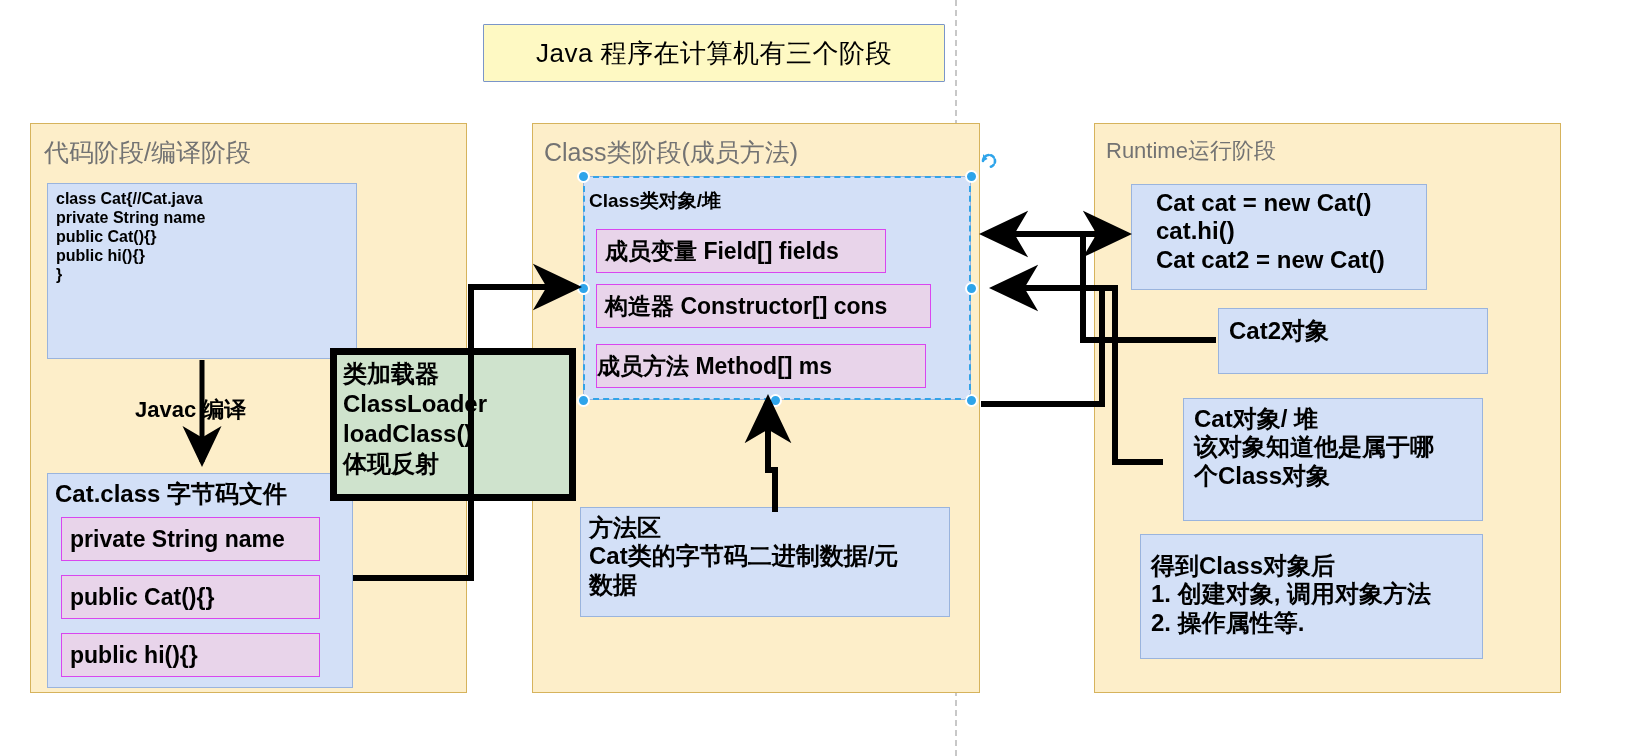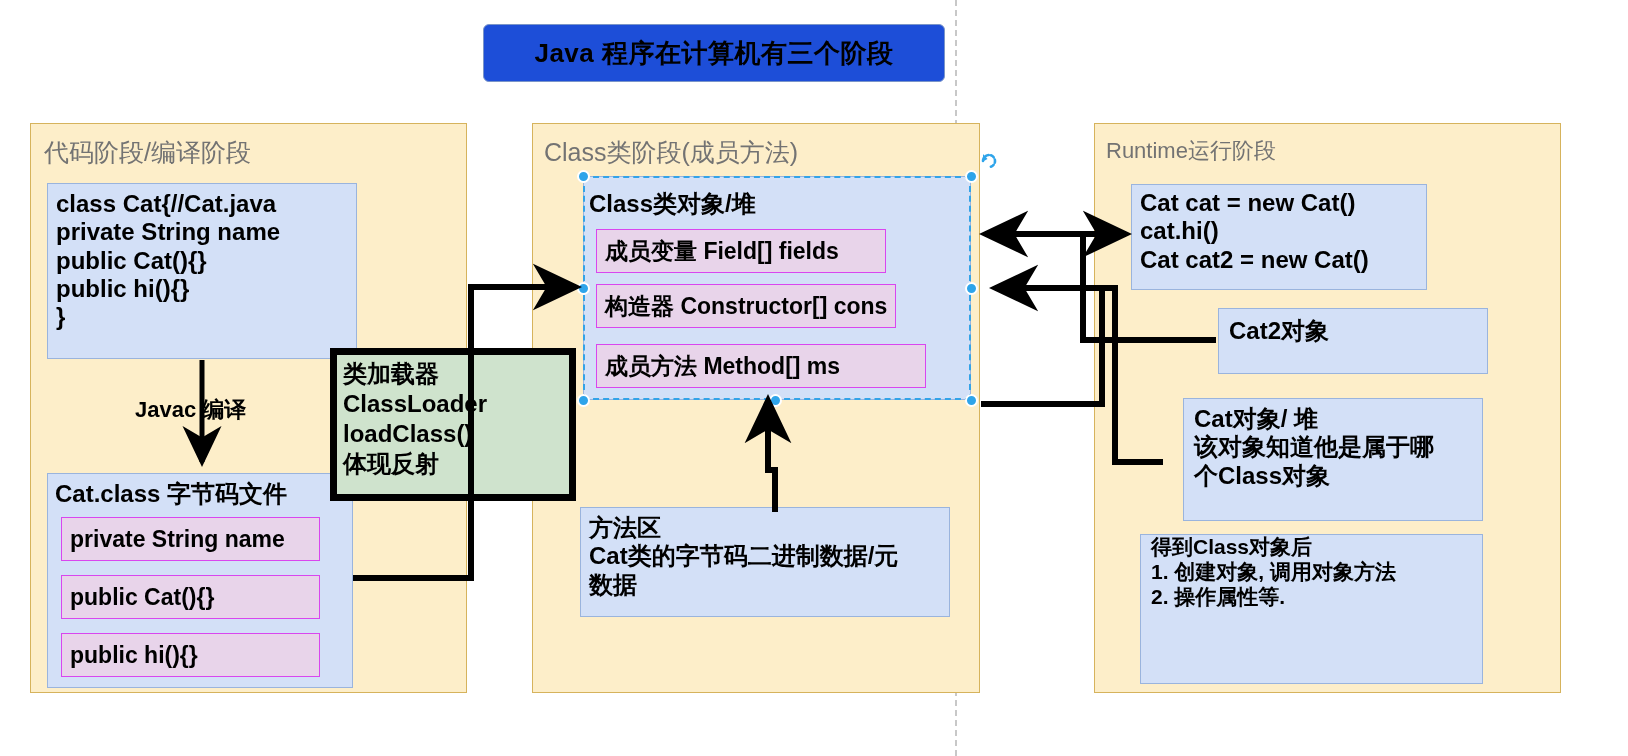--- a/index.html
+++ b/index.html
@@ -6,23 +6,23 @@
   body{width:1628px;height:756px;position:relative;overflow:hidden;
        font-family:"Liberation Sans","DejaVu Sans",sans-serif;}
 
   .canvas{position:absolute;left:0;top:0;width:1628px;height:756px;}
 
   
   .guide{position:absolute;top:0;bottom:0;width:0;border-left:2px dashed #c8c8c8;}
 
   
   .title-pill{
-    position:absolute;border:1px solid #7a95c9;border-radius:6px;
-    background:#1d4ed8;display:flex;align-items:center;justify-content:center;
-    font-weight:bold;color:#000;letter-spacing:.5px;
+    position:absolute;border:1px solid #7a95c9;border-radius:1px;
+    background:#fef9c3;display:flex;align-items:center;justify-content:center;
+    font-weight:normal;color:#000;letter-spacing:.5px;
   }
 
   
   .stage{
     position:absolute;background:#fdeec9;border:1px solid #d6b35c;
   }
   .stage-title{
     position:absolute;font-weight:normal;color:#737373;white-space:nowrap;
   }
 
@@ -65,44 +65,44 @@
 
 <div class="canvas">
 
   <div class="guide" style="left:955px;"></div>
 
   <div class="title-pill" style="left:483px;top:24px;width:460px;height:56px;font-size:26px;">Java 程序在计算机有三个阶段</div>
 
   <div class="stage" style="left:30px;top:123px;width:435px;height:568px;"></div>
   <div class="stage-title" style="left:44px;top:136px;font-size:25px;">代码阶段/编译阶段</div>
 
-  <div class="bluebox" style="left:47px;top:183px;width:310px;height:176px;font-size:24px;padding:6px 8px;">class Cat{//Cat.java
+  <div class="bluebox" style="left:47px;top:183px;width:310px;height:176px;font-size:16px;padding:6px 8px;">class Cat{//Cat.java
 private String name
 public Cat(){}
 public hi(){}
 }</div>
 
   <div class="plain-label" style="left:135px;top:395px;font-size:22px;">Javac 编译</div>
 
   <div class="bluebox" style="left:47px;top:473px;width:306px;height:215px;"></div>
   <div class="plain-label" style="left:55px;top:478px;font-size:24px;">Cat.class 字节码文件</div>
 
   <div class="pinkbox" style="left:61px;top:517px;width:259px;height:44px;font-size:23px;padding-left:8px;">private String name</div>
   <div class="pinkbox" style="left:61px;top:575px;width:259px;height:44px;font-size:23px;padding-left:8px;">public Cat(){}</div>
   <div class="pinkbox" style="left:61px;top:633px;width:259px;height:44px;font-size:23px;padding-left:8px;">public hi(){}</div>
 
   <div class="stage" style="left:532px;top:123px;width:446px;height:568px;"></div>
   <div class="stage-title" style="left:544px;top:136px;font-size:25px;">Class类阶段(成员方法)</div>
 
   <div class="bluebox" style="left:583px;top:176px;width:388px;height:224px;"></div>
-  <div class="plain-label" style="left:589px;top:188px;font-size:24px;text-align:right;">Class类对象/堆</div>
+  <div class="plain-label" style="left:589px;top:188px;font-size:19px;text-align:right;">Class类对象/堆</div>
 
   <div class="pinkbox" style="left:596px;top:229px;width:290px;height:44px;font-size:23px;padding-left:8px;">成员变量 Field[] fields</div>
-  <div class="pinkbox" style="left:596px;top:284px;width:300px;height:44px;font-size:23px;padding-left:8px;">构造器 Constructor[] cons</div>
-  <div class="pinkbox" style="left:596px;top:344px;width:330px;height:44px;font-size:23px;padding-left:8px;">成员方法 Method[] ms</div>
+  <div class="pinkbox" style="left:596px;top:284px;width:335px;height:44px;font-size:23px;padding-left:8px;">构造器 Constructor[] cons</div>
+  <div class="pinkbox" style="left:596px;top:344px;width:330px;height:44px;font-size:23px;">成员方法 Method[] ms</div>
 
   <div class="bluebox" style="left:580px;top:507px;width:370px;height:110px;font-size:24px;padding:6px 8px;">方法区
 Cat类的字节码二进制数据/元
 数据</div>
 
   <div class="sel-rect" style="left:583px;top:176px;width:388px;height:224px;"></div>
   <div class="handle" style="left:577px;top:170px;"></div>
   <div class="handle" style="left:965px;top:170px;"></div>
   <div class="handle" style="left:577px;top:282px;"></div>
   <div class="handle" style="left:965px;top:282px;"></div>
@@ -113,31 +113,31 @@
   <div class="rot-handle" style="left:978px;top:150px;">
     <svg width="22" height="22" viewBox="0 0 22 22">
       <path d="M5 11 A6 6 0 1 1 11 17" fill="none" stroke="#2ea4ea" stroke-width="2.6" stroke-linecap="round" stroke-dasharray="3.2 2.4"></path>
       <path d="M5 4 L5 11.5 L9.5 9" fill="#2ea4ea"></path>
     </svg>
   </div>
 
   <div class="stage" style="left:1094px;top:123px;width:465px;height:568px;"></div>
   <div class="stage-title" style="left:1106px;top:136px;font-size:22px;">Runtime运行阶段</div>
 
-  <div class="bluebox" style="left:1131px;top:184px;width:296px;height:106px;font-size:24px;padding:4px 8px;">Cat cat = new Cat()
+  <div class="bluebox" style="left:1131px;top:184px;width:296px;height:106px;font-size:24px;padding:4px 24px;">Cat cat = new Cat()
 cat.hi()
 Cat cat2 = new Cat()</div>
 
   <div class="bluebox" style="left:1218px;top:308px;width:270px;height:66px;font-size:24px;padding:8px 10px;">Cat2对象</div>
 
   <div class="bluebox" style="left:1165px;top:398px;width:300px;height:123px;font-size:24px;padding:6px 10px;margin-left:18px;">Cat对象/ 堆
 该对象知道他是属于哪
 个Class对象</div>
 
-  <div class="bluebox" style="left:1140px;top:534px;width:343px;height:150px;font-size:21px;padding:0 10px;">得到Class对象后
+  <div class="bluebox" style="left:1140px;top:534px;width:343px;height:125px;font-size:24px;padding:17px 10px;">得到Class对象后
 1. 创建对象, 调用对象方法
 2. 操作属性等.</div>
 
   <div class="greenbox" style="left:330px;top:348px;width:246px;height:153px;font-size:24px;padding:4px 6px;">类加载器
 ClassLoader
 loadClass()
 体现反射</div>
 
   <svg class="arrows">
     <defs>

